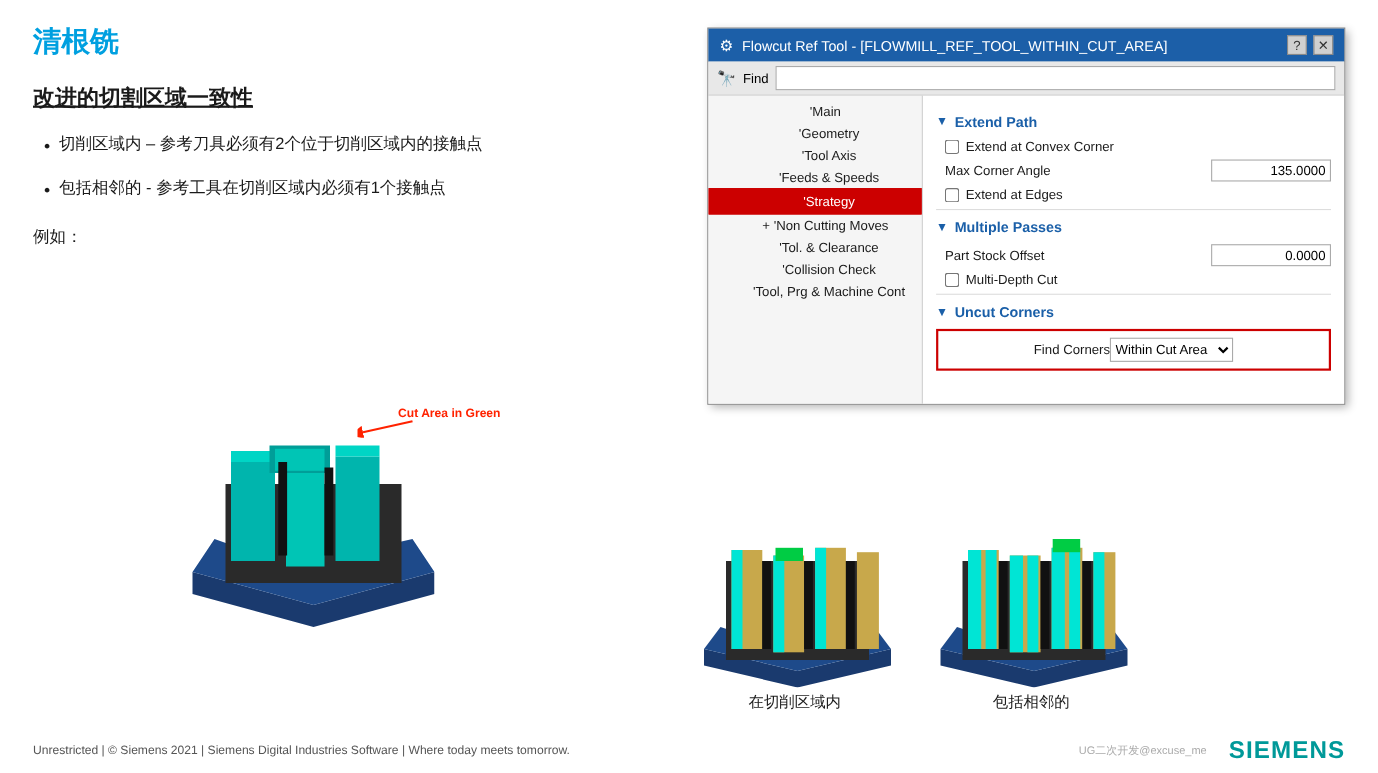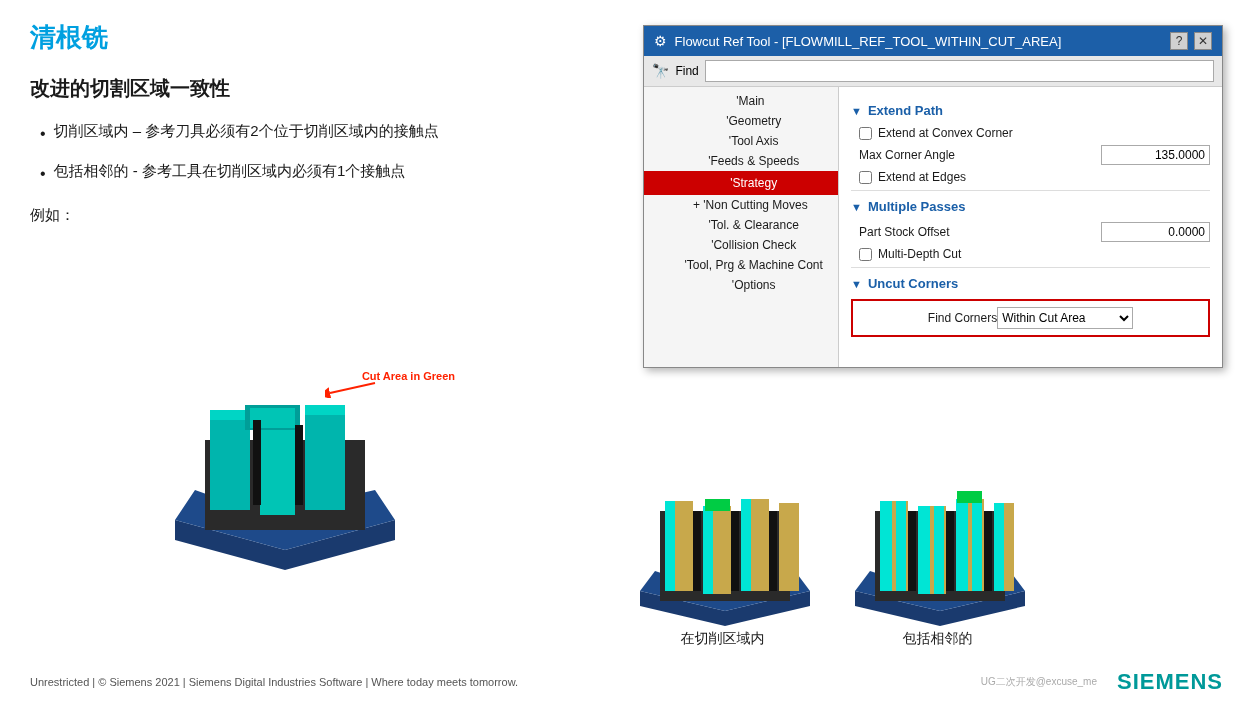--- a/index.html
+++ b/index.html
@@ -25,20 +25,21 @@
       font-size: 26px;
       font-weight: bold;
       margin-bottom: 20px;
     }
 
     .subtitle-chinese {
       color: #1a1a1a;
       font-size: 20px;
       font-weight: bold;
       margin-bottom: 18px;
+      text-decoration: underline;
     }
 
     .bullet-list {
       margin-left: 10px;
       margin-bottom: 20px;
     }
 
     .bullet-item {
       display: flex;
       align-items: flex-start;
@@ -218,21 +219,21 @@
 
     .find-corners-row {
       display: flex;
       align-items: center;
       justify-content: center;
       font-size: 12px;
       color: #1a1a1a;
     }
 
     .dropdown-select {
-      width: 136px;
+      width: 112px;
       height: 22px;
       font-size: 12px;
       border: 1px solid #aaa;
       background: white;
     }
 
     
     .footer {
       position: absolute;
       bottom: 8px;
@@ -407,21 +408,20 @@
     <div class="tree-panel">
       <div class="tree-item">&nbsp;&nbsp;'Main</div>
       <div class="tree-item">&nbsp;&nbsp;&nbsp;&nbsp;'Geometry</div>
       <div class="tree-item">&nbsp;&nbsp;&nbsp;&nbsp;'Tool Axis</div>
       <div class="tree-item">&nbsp;&nbsp;&nbsp;&nbsp;'Feeds &amp; Speeds</div>
       <div class="tree-item highlighted">&nbsp;&nbsp;&nbsp;&nbsp;'Strategy</div>
       <div class="tree-item">&nbsp;&nbsp;+ 'Non Cutting Moves</div>
       <div class="tree-item">&nbsp;&nbsp;&nbsp;&nbsp;'Tol. &amp; Clearance</div>
       <div class="tree-item">&nbsp;&nbsp;&nbsp;&nbsp;'Collision Check</div>
       <div class="tree-item">&nbsp;&nbsp;&nbsp;&nbsp;'Tool, Prg &amp; Machine Cont</div>
-      <div class="tree-item">&nbsp;&nbsp;&nbsp;&nbsp;'Options</div>
     </div>
 
     <div class="right-panel">
 
       <div class="section-header">
         <span class="section-arrow">▼</span>
         <span>Extend Path</span>
       </div>
 
       <div class="checkbox-row">

